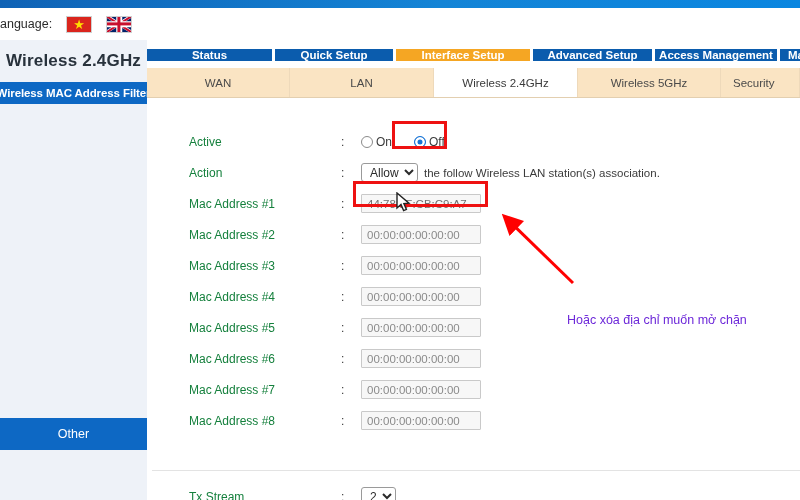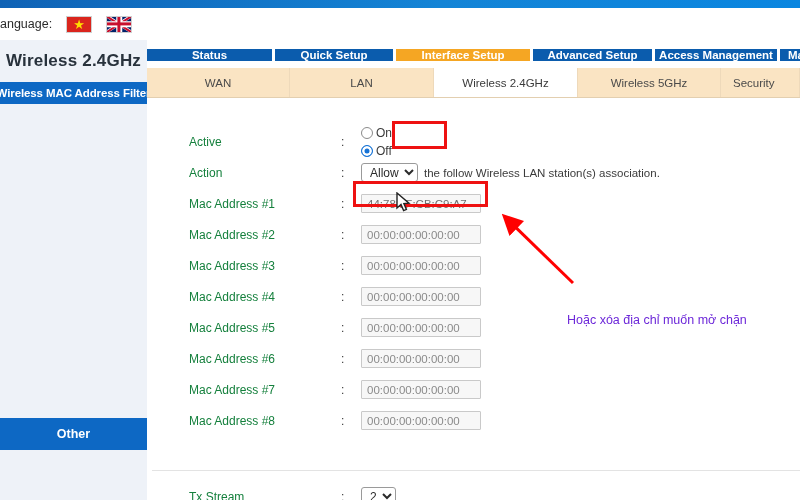--- a/index.html
+++ b/index.html
@@ -80,21 +80,21 @@
     color: #ffffff;
     font-size: 11.5px; font-weight: bold;
     display: flex; align-items: center; justify-content: center;
     white-space: nowrap;
     letter-spacing: -.1px;
   }
   .side-other {
     position: absolute; left: 0; top: 418px;
     width: 147px; height: 32px;
     background: #0d68c4;
-    color: #ffffff; font-size: 12.5px; font-weight: bold;
+    color: #ffffff; font-size: 12.5px; font-weight: normal;
     display: flex; align-items: center; justify-content: center;
   }
 
   
   .navwrap {
     position: absolute; left: 147px; top: 40px;
     width: 653px; height: 60px;
   }
   .navtabs {
     display: flex; height: 28px; gap: 3px;
@@ -144,21 +144,21 @@
     width: 152px;
     font-size: 12px; color: #15803d;
     white-space: nowrap;
   }
   .fcolon {
     width: 20px;
     font-size: 12px; color: #3b3b3b;
   }
   .fval { display: flex; align-items: center; }
 
-  .radio-group { display: flex; align-items: flex-start; gap: 4px; flex-direction: column; }
+  .radio-group { display: flex; align-items: flex-start; gap: 14px; }
   .radio-opt { display: flex; align-items: center; gap: 3px; margin-right: 8px; }
   .radio {
     width: 12px; height: 12px; border-radius: 50%;
     border: 1px solid #8b8b8b; background: #fff;
     position: relative; flex: none;
   }
   .radio.on {
     border-color: #1673d6; background: #1673d6;
     box-shadow: inset 0 0 0 2.5px #ffffff;
   }

